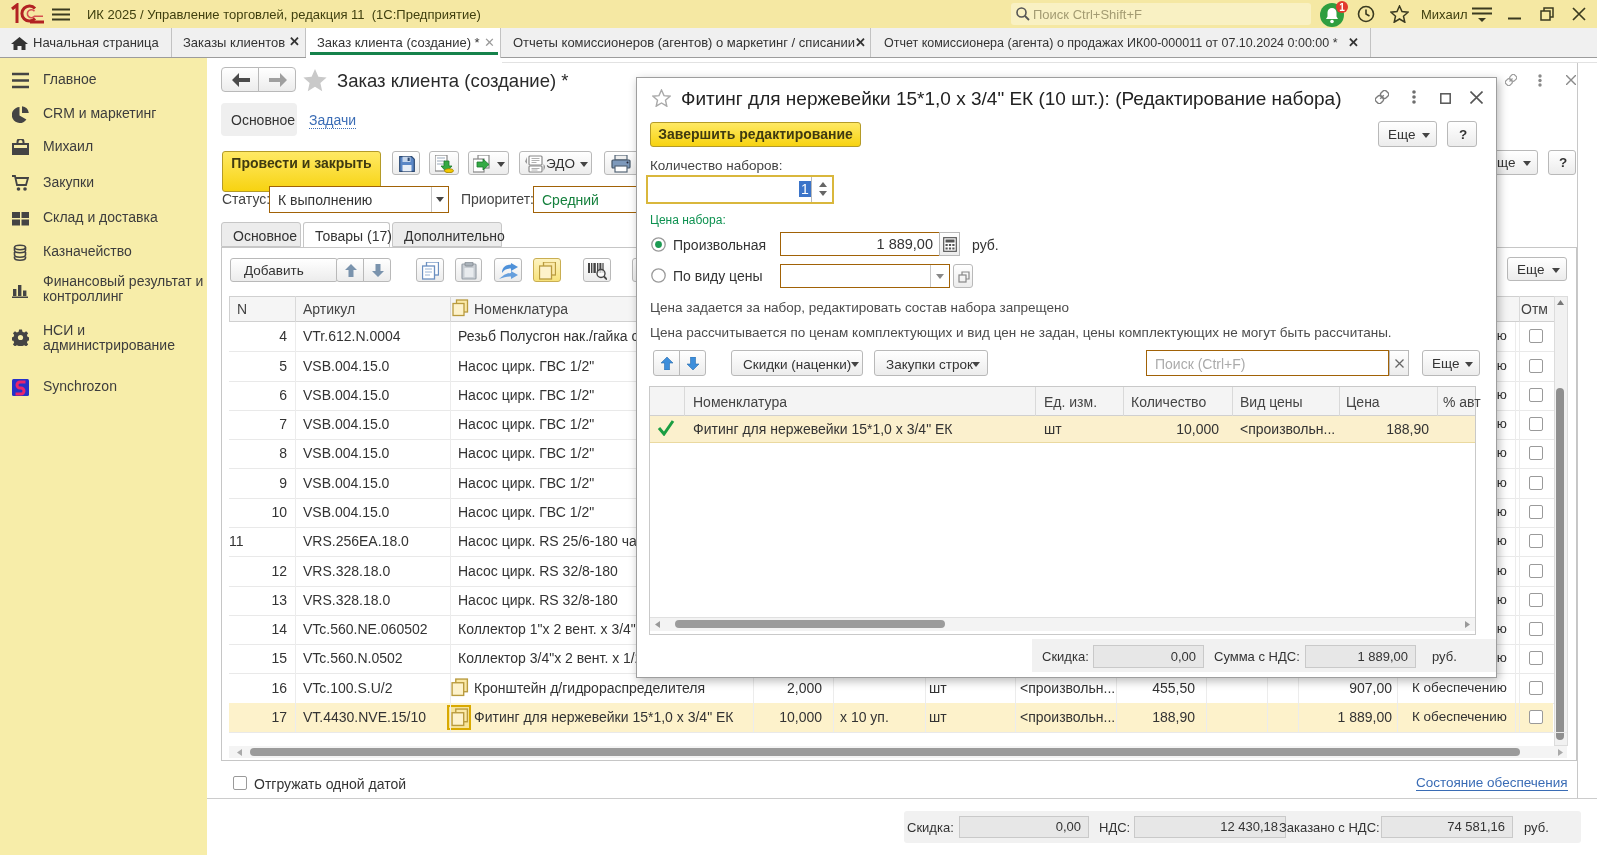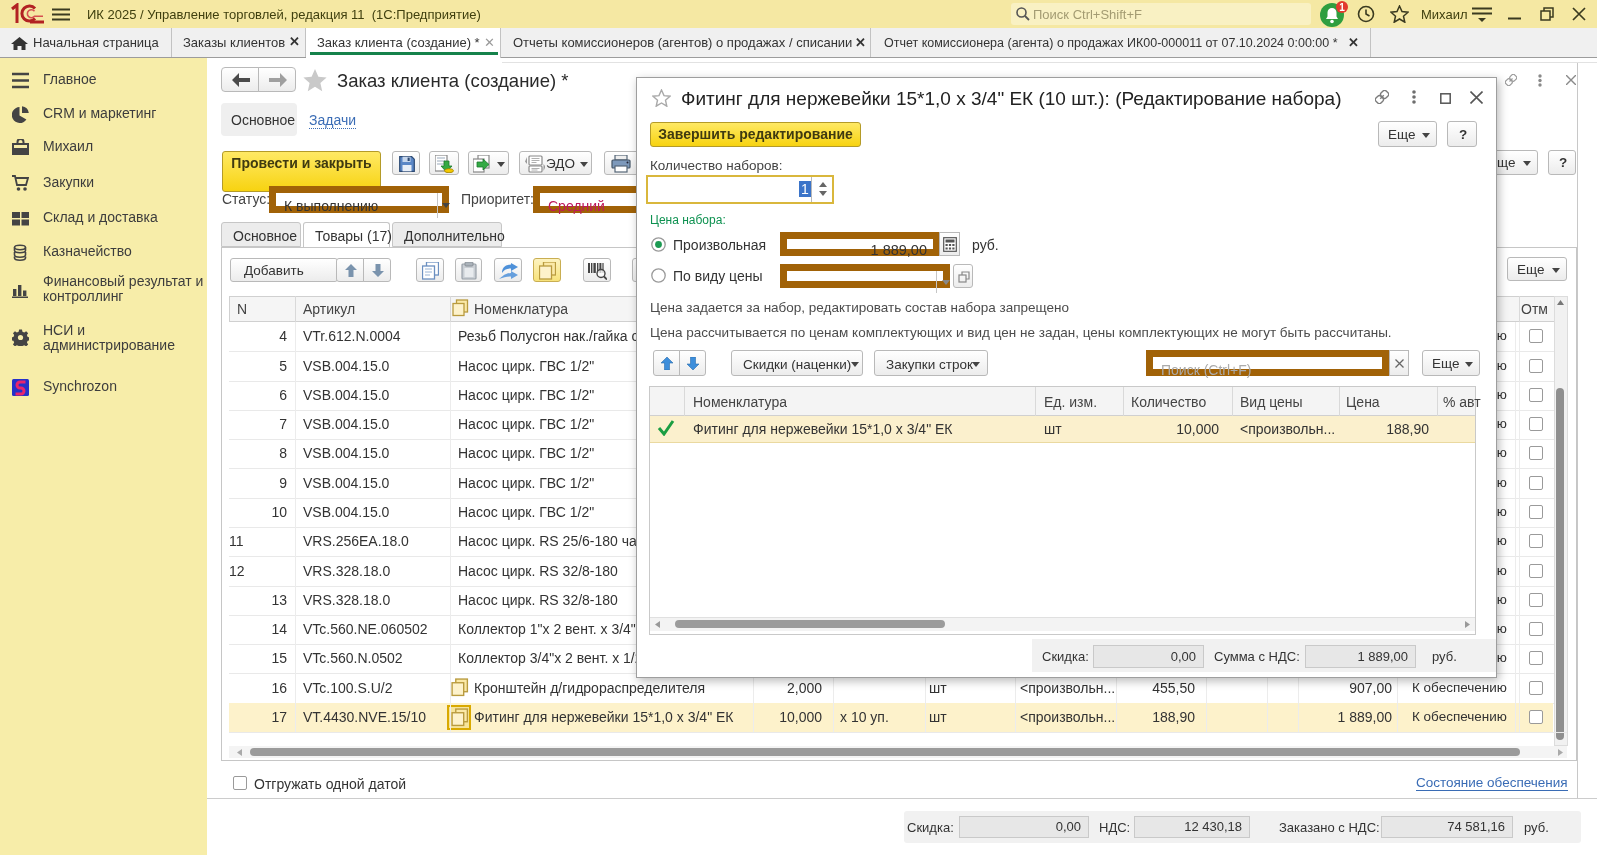--- a/index.html
+++ b/index.html
@@ -18,21 +18,21 @@
 .tab span.x { color:#333; font-weight:bold; }
 #tab3 { background:#fff; }
 #tab3green { left:310px; top:52px; width:188px; height:3px; background:#15824b; }
 
 #sidebar { left:0; top:58px; width:207px; height:797px; background:#f7eda9; }
 .sbitem { position:absolute; left:43px; font-size:14px; color:#3d3d3d; line-height:15px; white-space:nowrap; }
 .sbico { position:absolute; left:12px; width:17px; height:17px; }
 
 .btn { position:absolute; background:linear-gradient(#ffffff,#ececec); border:1px solid #b9b9b9; border-radius:3px; }
 .ybtn { position:absolute; background:linear-gradient(#ffe964,#f7d311); border:1px solid #b49b28; border-radius:3px; font-weight:bold; color:#3f3a10; text-align:center; }
-.inp { position:absolute; background:#fff; border:7px solid #a16207; }
+.inp { position:absolute; background:#fff; border:1px solid #a16207; }
 .lbl { position:absolute; font-size:14px; color:#444; white-space:nowrap; }
 .lnk { position:absolute; font-size:14px; color:#3a6cb5; white-space:nowrap; }
 .gray-inp { position:absolute; background:#e7e7e7; border:1px solid #c9c9c9; font-size:14px; color:#333; text-align:right; }
 
 .thead { position:absolute; background:#f5f5f5; border:1px solid #d0d0d0; }
 .tcell { position:absolute; font-size:14px; color:#333; white-space:nowrap; overflow:hidden; }
 .rowline { position:absolute; height:1px; background:#e9e9e9; }
 .colline { position:absolute; width:1px; background:#d9d9d9; }
 .cb { position:absolute; width:14px; height:14px; background:#fff; border:1px solid #9a9a9a; border-radius:2px; }
 .btn span { font-size:13.5px !important; }
@@ -106,21 +106,21 @@
 <div class="tab" style="left:172px;top:28px;width:134px;">
   <span class="abs" style="left:11px;top:7px">Заказы клиентов</span>
   <span class="abs x" style="left:117px;top:6px">✕</span>
 </div>
 <div class="tab" id="tab3" style="left:306px;top:28px;width:195px;height:30px;">
   <span class="abs" style="left:11px;top:7px">Заказ клиента (создание) *</span>
   <span class="abs" style="left:178px;top:7px;color:#9a9a9a;">✕</span>
 </div>
 <div class="abs" id="tab3green"></div>
 <div class="tab" style="left:501px;top:28px;width:370px;">
-  <span class="abs" style="left:12px;top:7px">Отчеты комиссионеров (агентов) о продажах / списании</span>
+  <span class="abs" style="left:12px;top:7px">Отчеты комиссионеров (агентов) о маркетинг / списании</span>
   <span class="abs x" style="left:354px;top:7px">✕</span>
 </div>
 <div class="tab" style="left:871px;top:28px;width:500px;">
   <span class="abs" style="left:13px;top:8px;font-size:12.5px;">Отчет комиссионера (агента) о продажах ИК00-000011 от 07.10.2024 0:00:00 *</span>
   <span class="abs x" style="left:477px;top:7px">✕</span>
 </div>
 
 <div class="abs" id="sidebar"></div>
 <svg class="sbico" style="top:72px">
       <g stroke="#444" stroke-width="2.6">
@@ -254,21 +254,21 @@
 <div class="lbl" style="left:222px;top:191px;">Статус:</div>
 <div class="inp" style="left:269px;top:186px;width:180px;height:27px;">
   <span class="abs" style="left:8px;top:5px;font-size:14px;color:#333;">К выполнению</span>
   <div class="abs" style="left:161px;top:0;width:18px;height:25px;border-left:1px solid #c6c6c6;"></div>
   <svg class="abs" style="left:166px;top:10px" width="8" height="5">
         <path d="M0 0 h8 l-4 5z" fill="#444"></path>
       </svg>
 </div>
 <div class="lbl" style="left:461px;top:191px;">Приоритет:</div>
 <div class="inp" style="left:533px;top:186px;width:104px;height:27px;border-right:none;">
-  <span class="abs" style="left:8px;top:5px;font-size:14px;color:#be185d;">Средний</span>
+  <span class="abs" style="left:8px;top:5px;font-size:14px;color:#15803d;">Средний</span>
 </div>
 
 <div class="abs" style="left:221px;top:222px;width:80px;height:25px;background:#ececec;border:1px solid #c6c6c6;border-radius:3px 3px 0 0;"></div>
 <div class="abs" style="left:233px;top:228px;font-size:14px;color:#333;">Основное</div>
 <div class="abs" style="left:392px;top:222px;width:110px;height:25px;background:#ececec;border:1px solid #c6c6c6;border-radius:3px 3px 0 0;"></div>
 <div class="abs" style="left:404px;top:228px;font-size:14px;color:#333;">Дополнительно</div>
 <div class="abs" style="left:303px;top:222px;width:87px;height:26px;background:#fff;border:1px solid #c6c6c6;border-bottom:none;border-radius:3px 3px 0 0;"></div>
 <div class="abs" style="left:315px;top:228px;font-size:14px;color:#333;">Товары (17)</div>
 
 <div class="abs" style="left:221px;top:247px;width:1356px;height:514px;border:1px solid #c6c6c6;background:#fff;"></div>
@@ -390,21 +390,21 @@
 <div class="tcell" style="left:458px;top:504px;width:285px;">Насос цирк. ГВС 1/2"</div>
 <div class="tcell" style="font-size:13.5px;left:1412px;top:504px;">К обеспечению</div>
 <div class="cb" style="left:1529px;top:505px;"></div>
 <div class="rowline" style="left:229px;top:556px;width:1338px;"></div>
 <div class="tcell" style="left:229px;top:533px;width:58px;">11</div>
 <div class="tcell" style="left:303px;top:533px;">VRS.256EA.18.0</div>
 <div class="tcell" style="left:458px;top:533px;width:285px;">Насос цирк. RS 25/6-180 час</div>
 <div class="tcell" style="font-size:13.5px;left:1412px;top:533px;">К обеспечению</div>
 <div class="cb" style="left:1529px;top:534px;"></div>
 <div class="rowline" style="left:229px;top:586px;width:1338px;"></div>
-<div class="tcell" style="left:229px;top:563px;width:58px;text-align:left;">12</div>
+<div class="tcell" style="left:229px;top:563px;width:58px;text-align:right;">12</div>
 <div class="tcell" style="left:303px;top:563px;">VRS.328.18.0</div>
 <div class="tcell" style="left:458px;top:563px;width:285px;">Насос цирк. RS 32/8-180</div>
 <div class="tcell" style="font-size:13.5px;left:1412px;top:563px;">К обеспечению</div>
 <div class="cb" style="left:1529px;top:564px;"></div>
 <div class="rowline" style="left:229px;top:615px;width:1338px;"></div>
 <div class="tcell" style="left:229px;top:592px;width:58px;text-align:right;">13</div>
 <div class="tcell" style="left:303px;top:592px;">VRS.328.18.0</div>
 <div class="tcell" style="left:458px;top:592px;width:285px;">Насос цирк. RS 32/8-180</div>
 <div class="tcell" style="font-size:13.5px;left:1412px;top:592px;">К обеспечению</div>
 <div class="cb" style="left:1529px;top:593px;"></div>
@@ -487,21 +487,21 @@
 
 <div class="cb" style="left:233px;top:776px;"></div>
 <div class="lbl" style="left:254px;top:776px;color:#333;">Отгружать одной датой</div>
 <div class="lnk" style="left:1416px;top:775px;font-size:13.5px;border-bottom:1px solid #3a6cb5;">Состояние обеспечения</div>
 <div class="abs" style="left:207px;top:798px;width:1390px;height:1px;background:#cccccc;"></div>
 
 <div class="abs" style="left:904px;top:811px;width:677px;height:32px;background:#f1f1f1;border-radius:3px;"></div>
 <div class="lbl" style="left:907px;top:820px;color:#333;font-size:13px;">Скидка:</div>
 <div class="gray-inp" style="left:959px;top:816px;width:130px;height:22px;line-height:20px;padding-right:7px;font-size:13px;">0,00</div>
 <div class="lbl" style="left:1099px;top:820px;color:#333;font-size:13px;">НДС:</div>
-<div class="gray-inp" style="left:1134px;top:816px;width:116px;height:22px;line-height:20px;padding-right:7px;font-size:13px;">12 430,18</div>
+<div class="gray-inp" style="left:1134px;top:816px;width:152px;height:22px;line-height:20px;padding-right:7px;font-size:13px;">12 430,18</div>
 <div class="lbl" style="left:1279px;top:820px;color:#333;font-size:13px;">Заказано с НДС:</div>
 <div class="gray-inp" style="left:1381px;top:816px;width:132px;height:22px;line-height:20px;padding-right:7px;font-size:13px;">74 581,16</div>
 <div class="lbl" style="left:1524px;top:820px;color:#333;font-size:13px;">руб.</div>
 
 <div class="abs" style="left:1577px;top:63px;width:1px;height:735px;background:#c8c8c8;"></div>
 <svg class="abs" style="left:1505px;top:74px" width="12" height="12" viewBox="0 0 16 16">
       <g fill="none" stroke="#9a9a9a" stroke-width="1.6">
         <path d="M6 10 L10 6"></path>
         <rect x="1" y="7" width="8" height="8" rx="2.5" transform="rotate(-45 5 11)"></rect>
         <rect x="7" y="1" width="8" height="8" rx="2.5" transform="rotate(-45 11 5)"></rect>

